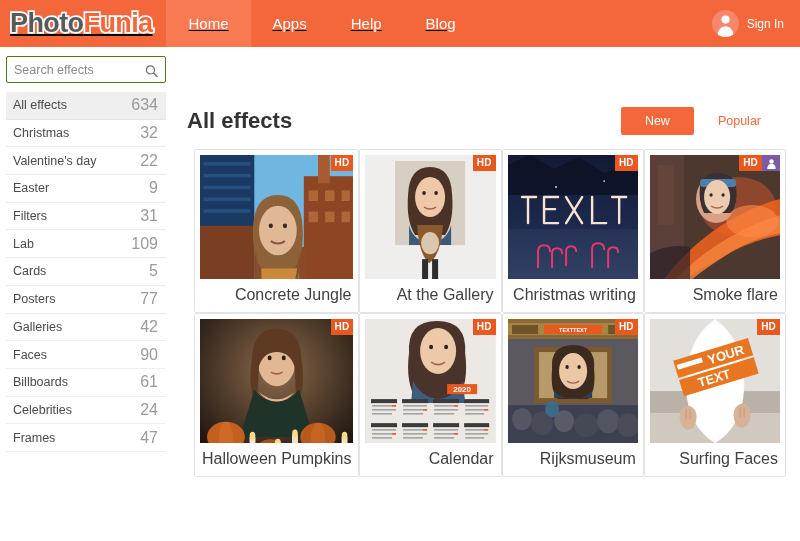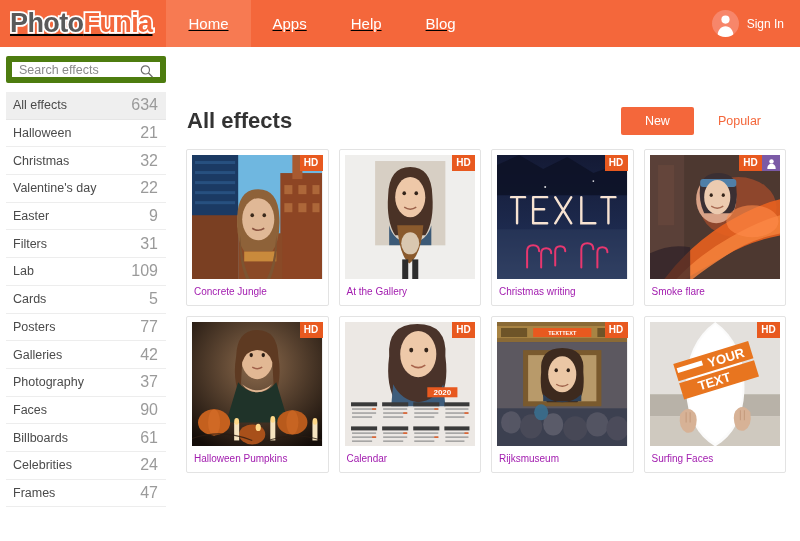--- a/index.html
+++ b/index.html
@@ -72,21 +72,21 @@
   
   .sidebar {
     width: 172px;
     flex: 0 0 172px;
     padding: 9px 6px 0 6px;
     background: #ffffff;
   }
   .search-box {
     position: relative;
     height: 27px;
-    border: 6px solid #4d7c0f;
+    border: 1px solid #4d7c0f;
     border-radius: 2px;
     display: flex; align-items: center;
     margin-bottom: 9px;
   }
   .search-box input {
     flex: 1;
     border: none; outline: none;
     font-family: "Liberation Sans", sans-serif;
     font-size: 12.5px;
     color: #888888;
@@ -136,21 +136,21 @@
     border-radius: 2px;
     cursor: pointer;
     color: #f4673b;
   }
   .sort-tab.active { background: #f4673b; color: #ffffff; }
 
   
   .grid {
     display: grid;
     grid-template-columns: repeat(4, 1fr);
-    gap: 10px;
+    margin-left: 8px;
   }
   .card {
     border: 1px solid #e3e3e3;
     border-radius: 2px;
     background: #ffffff;
     padding: 5px 5px 0 5px;
     cursor: pointer;
   }
   .thumb {
     position: relative;
@@ -172,23 +172,23 @@
     padding: 3px 4px 3px 4px;
     line-height: 1;
     letter-spacing: 0.2px;
   }
   .badge-person {
     background: #7b5aa6;
     width: 18px;
     display: flex; align-items: center; justify-content: center;
   }
   .card-caption {
-    text-align: left;
-    font-size: 10px;
-    color: #a21caf;
+    text-align: right;
+    font-size: 16px;
+    color: #404040;
     padding: 7px 2px 8px 2px;
     white-space: nowrap;
     overflow: hidden;
     text-overflow: ellipsis;
   }
 </style>
 </head>
 <body>
 
 <div class="header">
@@ -235,24 +235,20 @@
         </svg>
       </span>
     </div>
 
     <ul class="cat-list" id="cat-list">
         <li class="cat-item active">
           <span class="cat-name">All effects</span>
           <span class="cat-count">634</span>
         </li>
         <li class="cat-item">
-          <span class="cat-name">Halloween</span>
-          <span class="cat-count">21</span>
-        </li>
-        <li class="cat-item">
           <span class="cat-name">Christmas</span>
           <span class="cat-count">32</span>
         </li>
         <li class="cat-item">
           <span class="cat-name">Valentine's day</span>
           <span class="cat-count">22</span>
         </li>
         <li class="cat-item">
           <span class="cat-name">Easter</span>
           <span class="cat-count">9</span>
@@ -269,24 +265,20 @@
           <span class="cat-name">Cards</span>
           <span class="cat-count">5</span>
         </li>
         <li class="cat-item">
           <span class="cat-name">Posters</span>
           <span class="cat-count">77</span>
         </li>
         <li class="cat-item">
           <span class="cat-name">Galleries</span>
           <span class="cat-count">42</span>
-        </li>
-        <li class="cat-item">
-          <span class="cat-name">Photography</span>
-          <span class="cat-count">37</span>
         </li>
         <li class="cat-item">
           <span class="cat-name">Faces</span>
           <span class="cat-count">90</span>
         </li>
         <li class="cat-item">
           <span class="cat-name">Billboards</span>
           <span class="cat-count">61</span>
         </li>
         <li class="cat-item">

